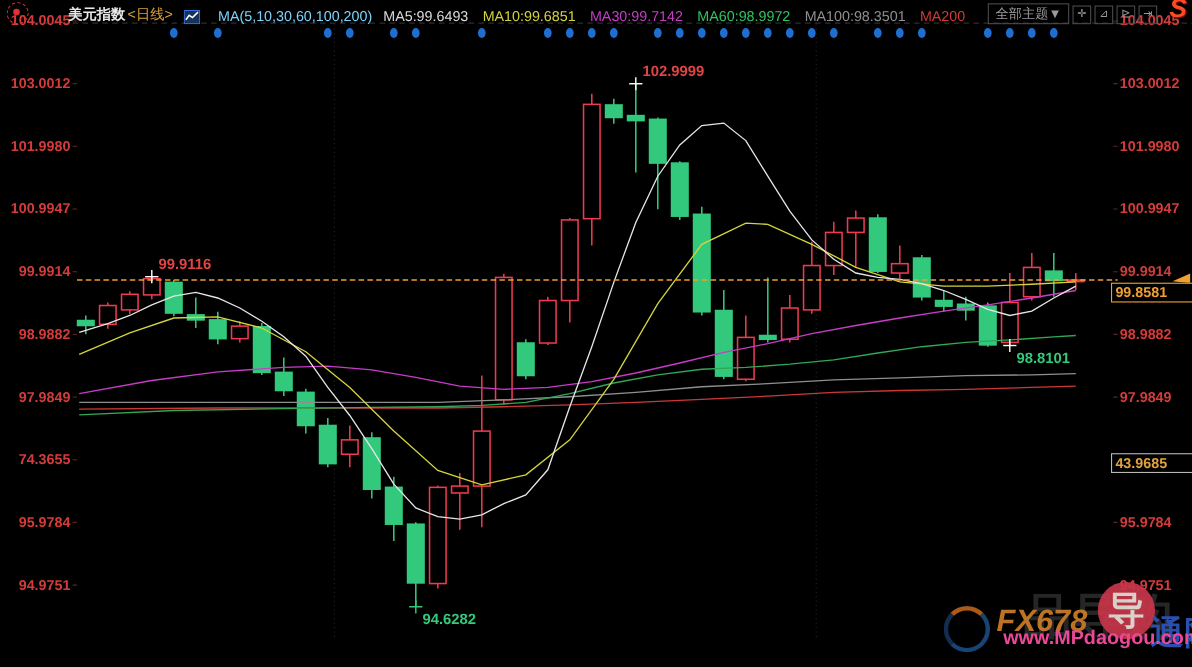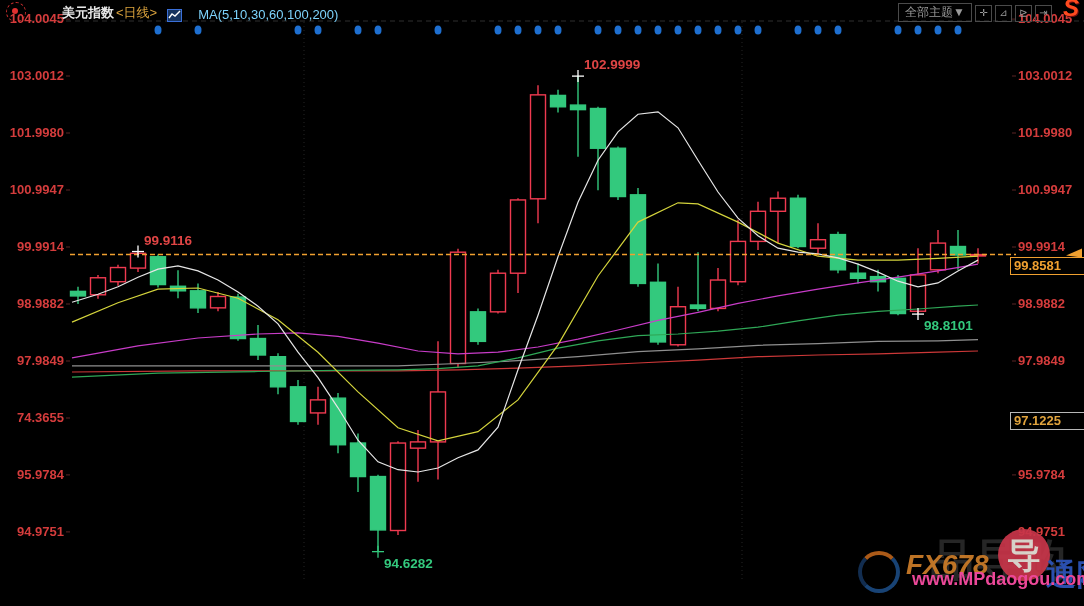--- a/index.html
+++ b/index.html
@@ -231,20 +231,28 @@
 
   <div id="header">
     <span class="crosshair"></span>
     <span class="title">美元指数</span>
     <span class="period-tag">&lt;日线&gt;</span>
     <svg class="chart-ic" viewBox="0 0 15 13">
       <rect x="0.5" y="0.5" width="14" height="12" fill="#16335e" stroke="#3a6fd8"></rect>
       <polyline points="2,9 5,5 8,7 13,2" fill="none" stroke="#ffffff" stroke-width="1.4"></polyline>
     </svg>
     <span class="formula">MA(5,10,30,60,100,200)</span>
+    <span id="legend">
+        <span style="color: rgb(220, 220, 220);">MA5:99.6493</span>
+        <span style="color: rgb(212, 212, 60);">MA10:99.6851</span>
+        <span style="color: rgb(200, 60, 200);">MA30:99.7142</span>
+        <span style="color: rgb(47, 197, 96);">MA60:98.9972</span>
+        <span style="color: rgb(143, 143, 143);">MA100:98.3501</span>
+        <span style="color: rgb(208, 58, 58);">MA200</span>
+      </span>
     <span class="theme-btn">全部主题▼</span>
     <span id="toolbar" style="display:flex;">
         <span class="tool-ic">✛</span>
         <span class="tool-ic">⊿</span>
         <span class="tool-ic">⊵</span>
         <span class="tool-ic">⇥</span>
       </span>
     <span class="s-logo">S</span>
   </div>
 
@@ -266,21 +274,21 @@
       <div class="y-label" style="top: 125px;">101.9980</div>
       <div class="y-label" style="top: 182px;">100.9947</div>
       <div class="y-label" style="top: 239px;">99.9914</div>
       <div class="y-label" style="top: 296px;">98.9882</div>
       <div class="y-label" style="top: 353px;">97.9849</div>
       <div class="y-label" style="top: 467px;">95.9784</div>
       <div class="y-label" style="top: 524px;">94.9751</div>
     </div>
   <div id="price-boxes">
       <div class="price-box orange" style="top: 257px;">99.8581</div>
-      <div class="price-box gray" style="top: 412px;">97.1225</div>
+      <div class="price-box gray" style="top: 412px;">43.9685</div>
     </div>
 
 
   <div id="watermark">
     <span class="wm-cn">品导购</span>
     <span class="wm-circle">导</span>
     <span class="wm-swirl"></span>
     <span class="wm-fx">FX678</span>
     <span class="wm-blue">通网</span>
     <span class="wm-url">www.MPdaogou.com</span>

